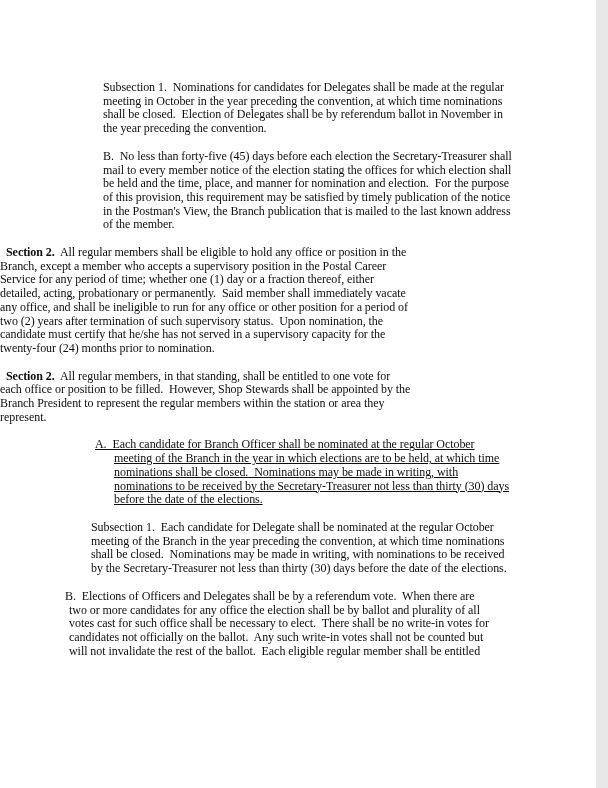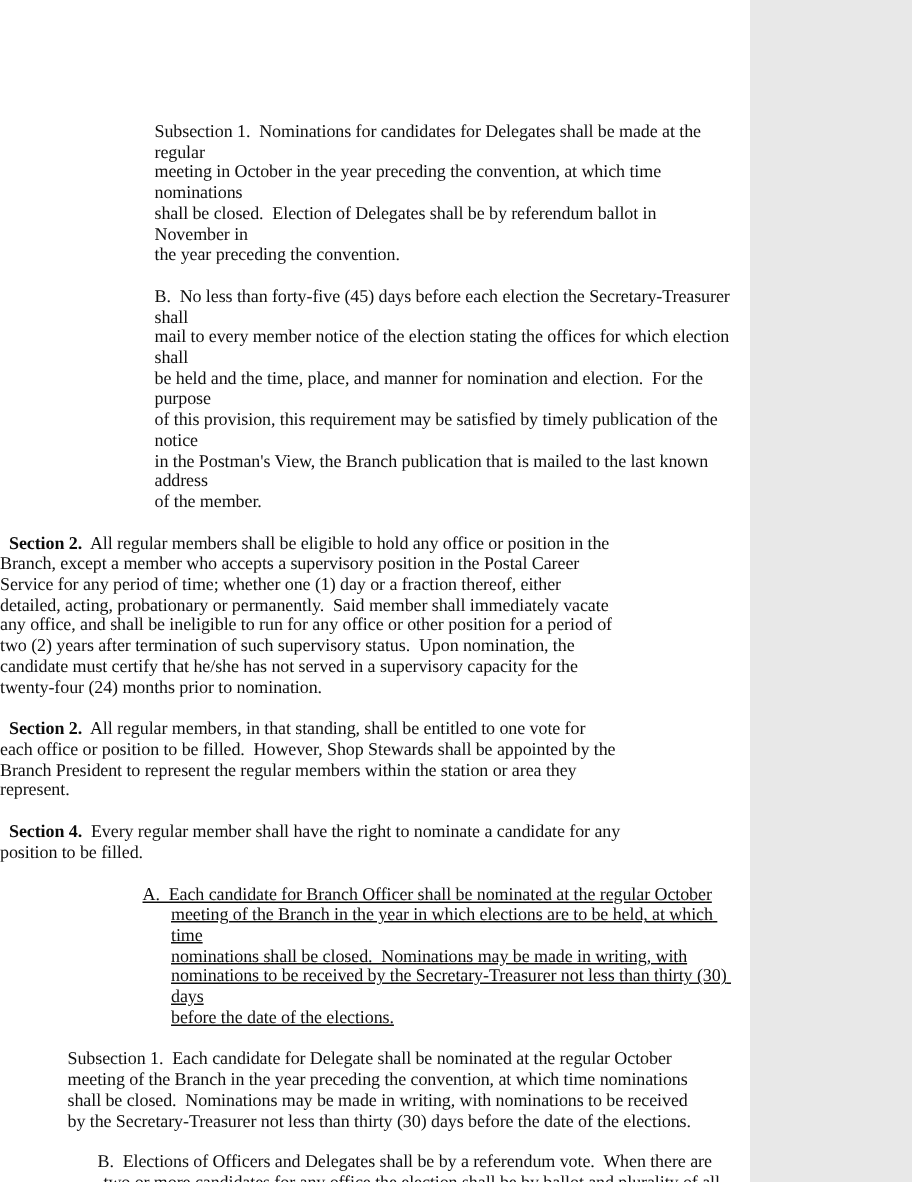--- a/index.html
+++ b/index.html
@@ -2,21 +2,21 @@
 <html><head>
 <meta charset="utf-8">
 <style>
   html, body {
     margin: 0;
     padding: 0;
     background: #e8e8e8;
   }
   .page {
     position: relative;
-    width: 500px;
+    width: 596px;
     height: 788px;
     margin: 0;
     background: #ffffff;
     overflow: hidden;
     font-family: "Liberation Serif", "DejaVu Serif", serif;
     font-size: 12px;
     line-height: 13.7px;
     letter-spacing: -0.06px;
     color: #0e0e0e;
   }
@@ -29,21 +29,21 @@
   .para {
     margin: 0 10px 14px 0;
     white-space: pre-wrap;
   }
   .para .lead { font-weight: 700; }
 
   
   .k-flush      { margin-left: 103px; }                      
   .k-section    { text-indent: 6px; }    
   .k-hangwide   { margin-left: 114px; text-indent: -19px; text-decoration: underline; }  
-  .k-flushleft  { margin-left: 45px; }                       
+  .k-flushleft  { margin-left: 91px; }                       
   .k-hangnarrow { margin-left: 69px; text-indent: -4px; }    
 </style>
 </head>
 <body>
 
 <div class="page">
   <div class="textblock" id="paragraphs">
       <p class="para k-flush"><span>Subsection 1.  Nominations for candidates for Delegates shall be made at the regular
 meeting in October in the year preceding the convention, at which time nominations
 shall be closed.  Election of Delegates shall be by referendum ballot in November in
@@ -59,22 +59,20 @@
 Service for any period of time; whether one (1) day or a fraction thereof, either
 detailed, acting, probationary or permanently.  Said member shall immediately vacate
 any office, and shall be ineligible to run for any office or other position for a period of
 two (2) years after termination of such supervisory status.  Upon nomination, the
 candidate must certify that he/she has not served in a supervisory capacity for the
 twenty-four (24) months prior to nomination.</span></p>
       <p class="para k-section"><span class="lead">Section 2.</span><span>  All regular members, in that standing, shall be entitled to one vote for
 each office or position to be filled.  However, Shop Stewards shall be appointed by the
 Branch President to represent the regular members within the station or area they
 represent.</span></p>
-      <p class="para k-section"><span class="lead">Section 4.</span><span>  Every regular member shall have the right to nominate a candidate for any
-position to be filled.</span></p>
       <p class="para k-hangwide"><span>A.  Each candidate for Branch Officer shall be nominated at the regular October
 meeting of the Branch in the year in which elections are to be held, at which time
 nominations shall be closed.  Nominations may be made in writing, with
 nominations to be received by the Secretary-Treasurer not less than thirty (30) days
 before the date of the elections.</span></p>
       <p class="para k-flushleft"><span>Subsection 1.  Each candidate for Delegate shall be nominated at the regular October
 meeting of the Branch in the year preceding the convention, at which time nominations
 shall be closed.  Nominations may be made in writing, with nominations to be received
 by the Secretary-Treasurer not less than thirty (30) days before the date of the elections.</span></p>
       <p class="para k-hangnarrow"><span>B.  Elections of Officers and Delegates shall be by a referendum vote.  When there are

